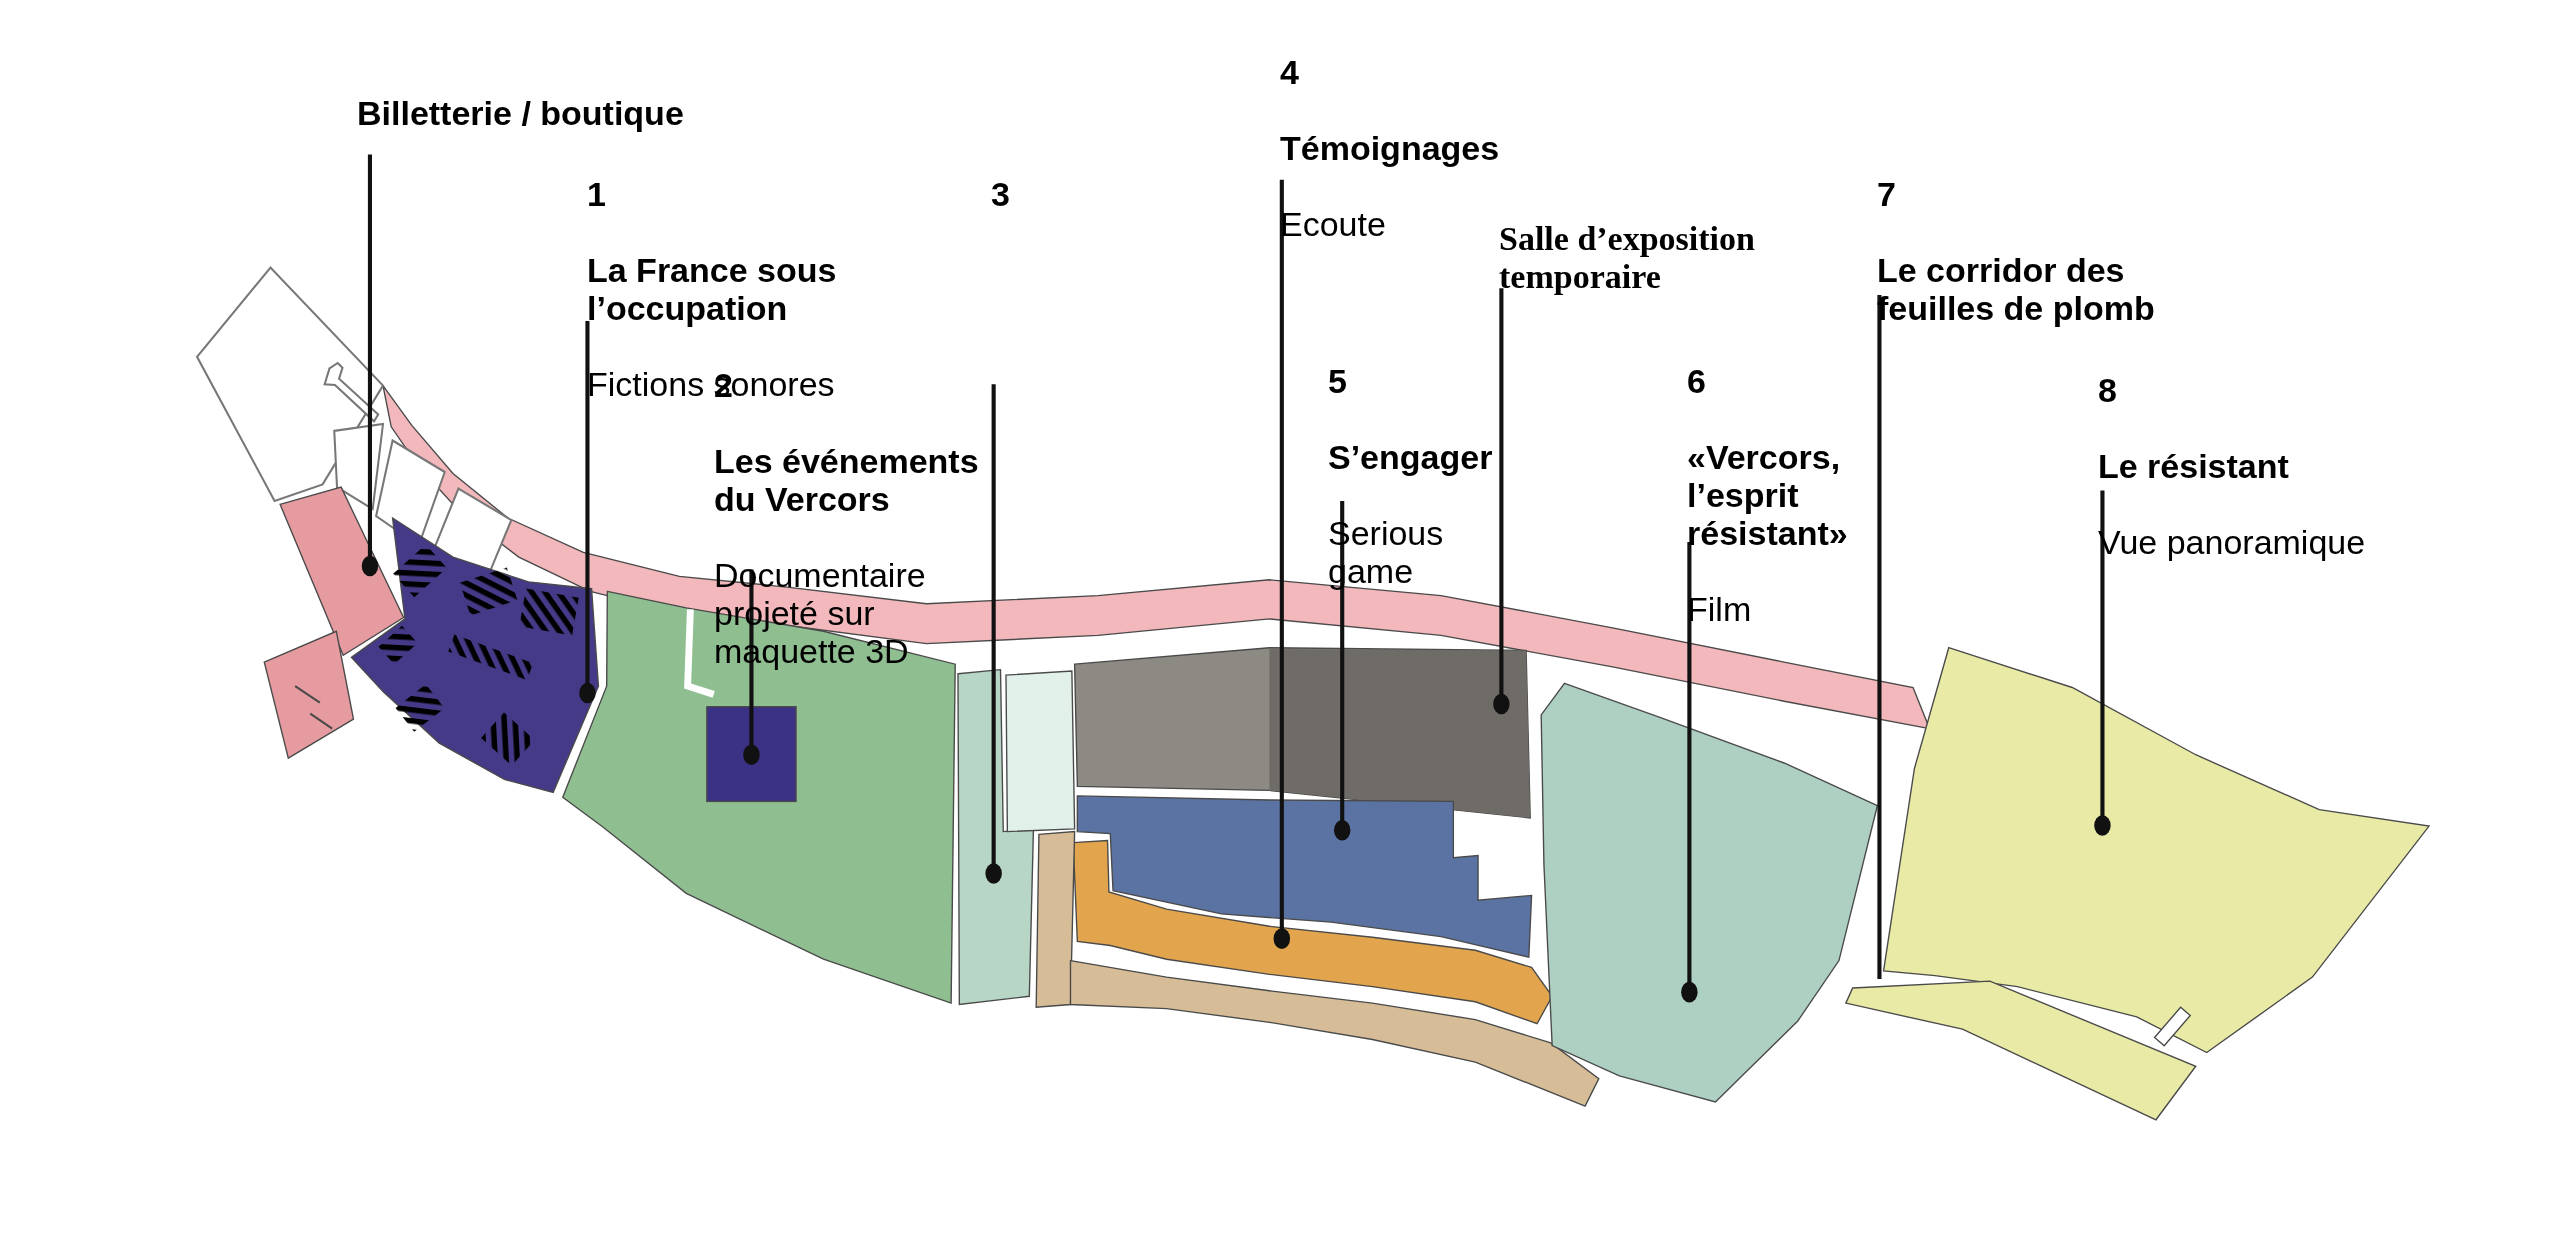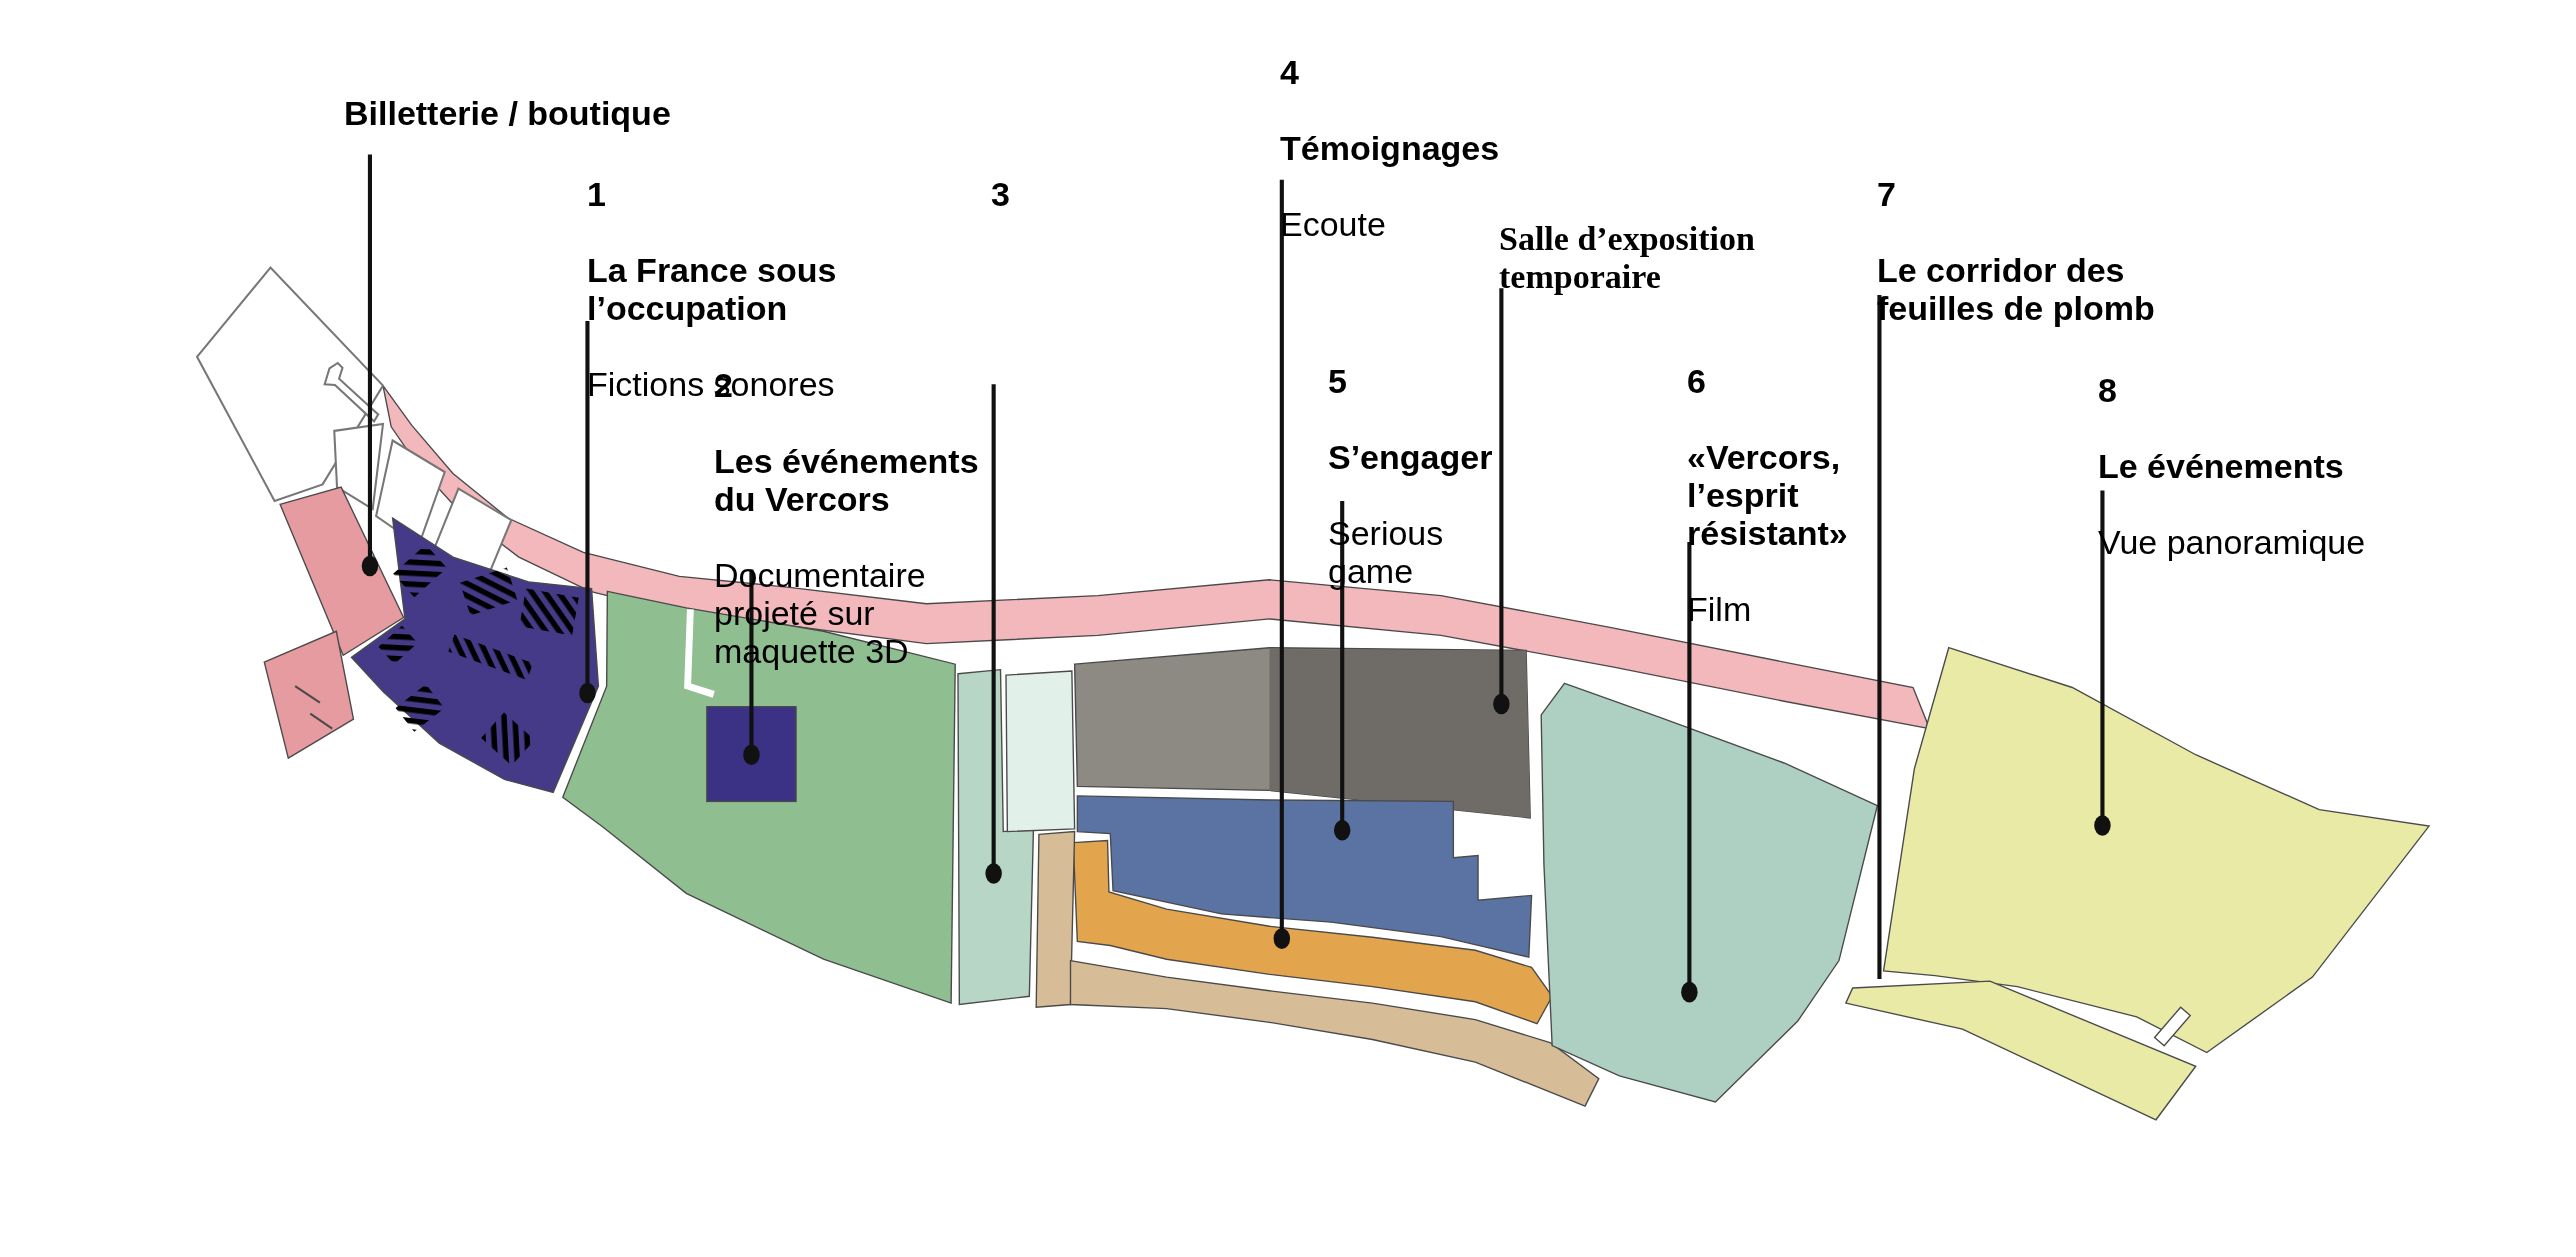--- a/index.html
+++ b/index.html
@@ -120,21 +120,21 @@
     </g>
     <g>
       <line x1="2739" y1="430" x2="2739" y2="1427" stroke-width="6" stroke="#111111"></line>
     </g>
     <g>
       <line x1="3064" y1="715" x2="3064" y2="1200" stroke-width="6" stroke="#111111"></line>
       <ellipse cx="3064" cy="1203" rx="12" ry="15" fill="#111111"></ellipse>
     </g>
   </svg>
 
-  <div class="label" style="left:344px;top:56px;">
+  <div class="label" style="left:357px;top:56px;">
     <span class="title">Billetterie / boutique</span>
   </div>
 
   <div class="label" style="left:587px;top:137px;">
     <span class="num">1</span>
     <span class="title">La France sous
 l’occupation</span>
     <span class="sub">Fictions sonores</span>
   </div>
 
@@ -178,18 +178,18 @@
   </div>
 
   <div class="label" style="left:1877px;top:137px;">
     <span class="num">7</span>
     <span class="title">Le corridor des
 feuilles de plomb</span>
   </div>
 
   <div class="label" style="left:2098px;top:333px;">
     <span class="num">8</span>
-    <span class="title">Le événements</span>
+    <span class="title">Le résistant</span>
     <span class="sub">Vue panoramique</span>
   </div>
 
 </div>
 
 
 </body></html>

